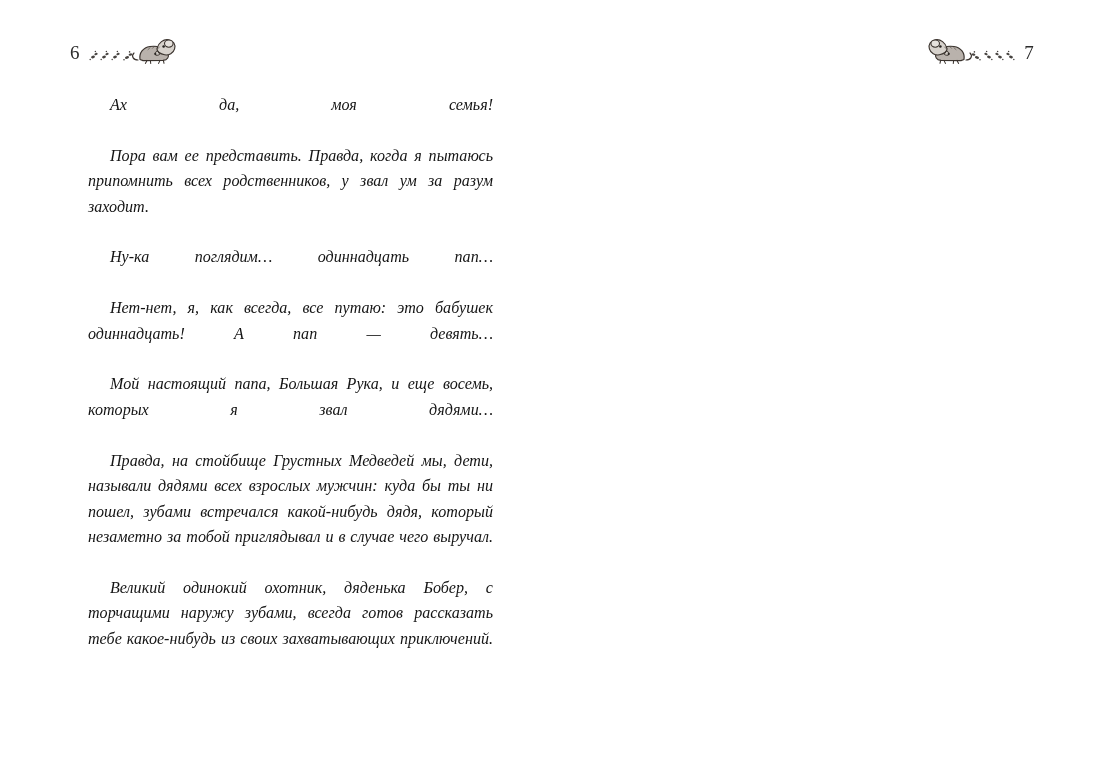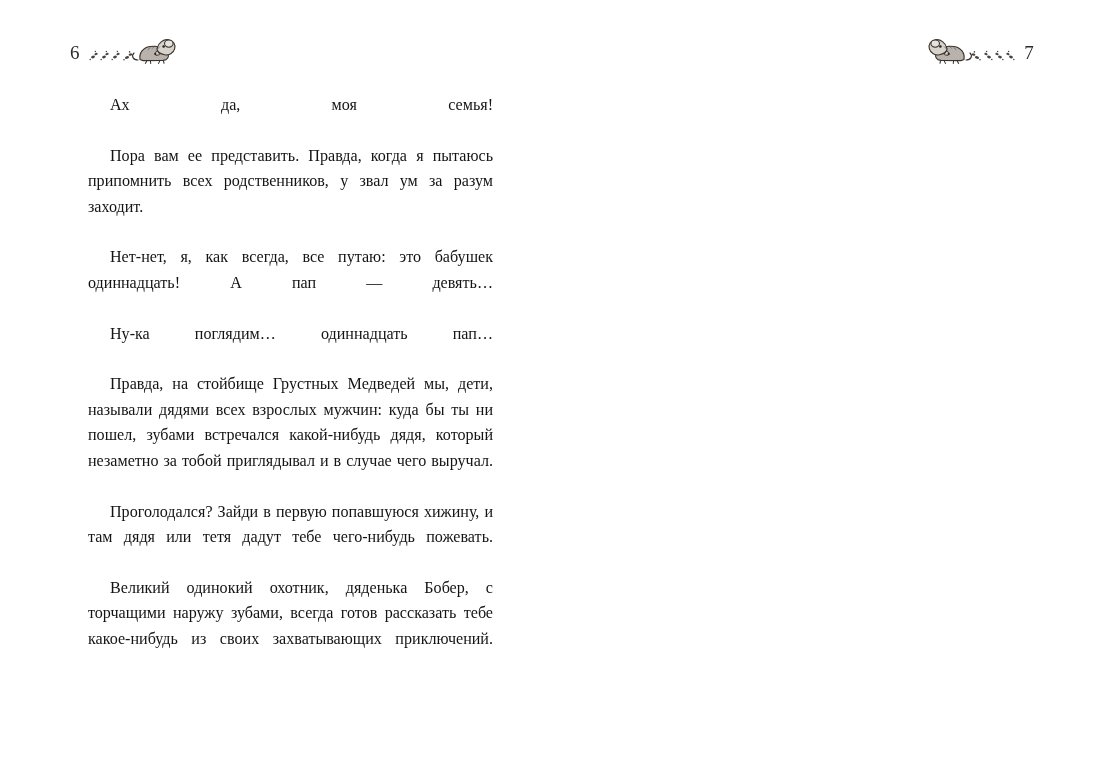--- a/index.html
+++ b/index.html
@@ -62,20 +62,21 @@
     hyphens: manual;
   }
   .textcol-left {
     left: 88px;
     top: 92px;
     width: 405px;
   }
   .textcol p {
     margin: 0;
     text-indent: 22px;
+    font-style: italic;
   }
   
   .textcol p::after {
     content: "";
     display: inline-block;
     width: 100%;
   }
 </style>
 </head>
 <body>
@@ -133,24 +134,24 @@
 
             <path d="M13,14.6 l2.2,-2.0 M17.5,13.3 l2.0,-2.1 M22.5,14.0 l1.9,-2.0" stroke="#3a332e" stroke-width="0.7" stroke-linecap="round" fill="none" opacity="0.75"></path>
           </g>
         </svg>
       </span>
     </div>
 
     <div class="textcol textcol-left">
       <p>Ах да, моя семья!</p>
       <p>Пора вам ее представить. Правда, когда я пытаюсь припомнить всех родственников, у звал ум за разум заходит.</p>
+      <p>Ну-ка поглядим… одиннадцать пап…</p>
       <p>Нет-нет, я, как всегда, все путаю: это бабушек одиннадцать! А пап — девять…</p>
-      <p>Ну-ка поглядим… одиннадцать пап…</p>
+      <p>Мой настоящий папа, Большая Рука, и еще восемь, которых я звал дядями…</p>
       <p>Правда, на стойбище Грустных Медведей мы, дети, называли дядями всех взрослых мужчин: куда бы ты ни пошел, зубами встречался какой-нибудь дядя, который незаметно за тобой приглядывал и в случае чего выручал.</p>
-      <p>Проголодался? Зайди в первую попавшуюся хижину, и там дядя или тетя дадут тебе чего-нибудь пожевать.</p>
       <p>Великий одинокий охотник, дяденька Бобер, с торчащими наружу зубами, всегда готов рассказать тебе какое-нибудь из своих захватывающих приключений.</p>
 
     </div>
   </div>
 
   <div class="page page-right">
 
     <div class="runhead runhead-right">
       <span class="runhead-orn">
         <svg width="90" height="34" viewBox="0 0 90 34" aria-hidden="true">

